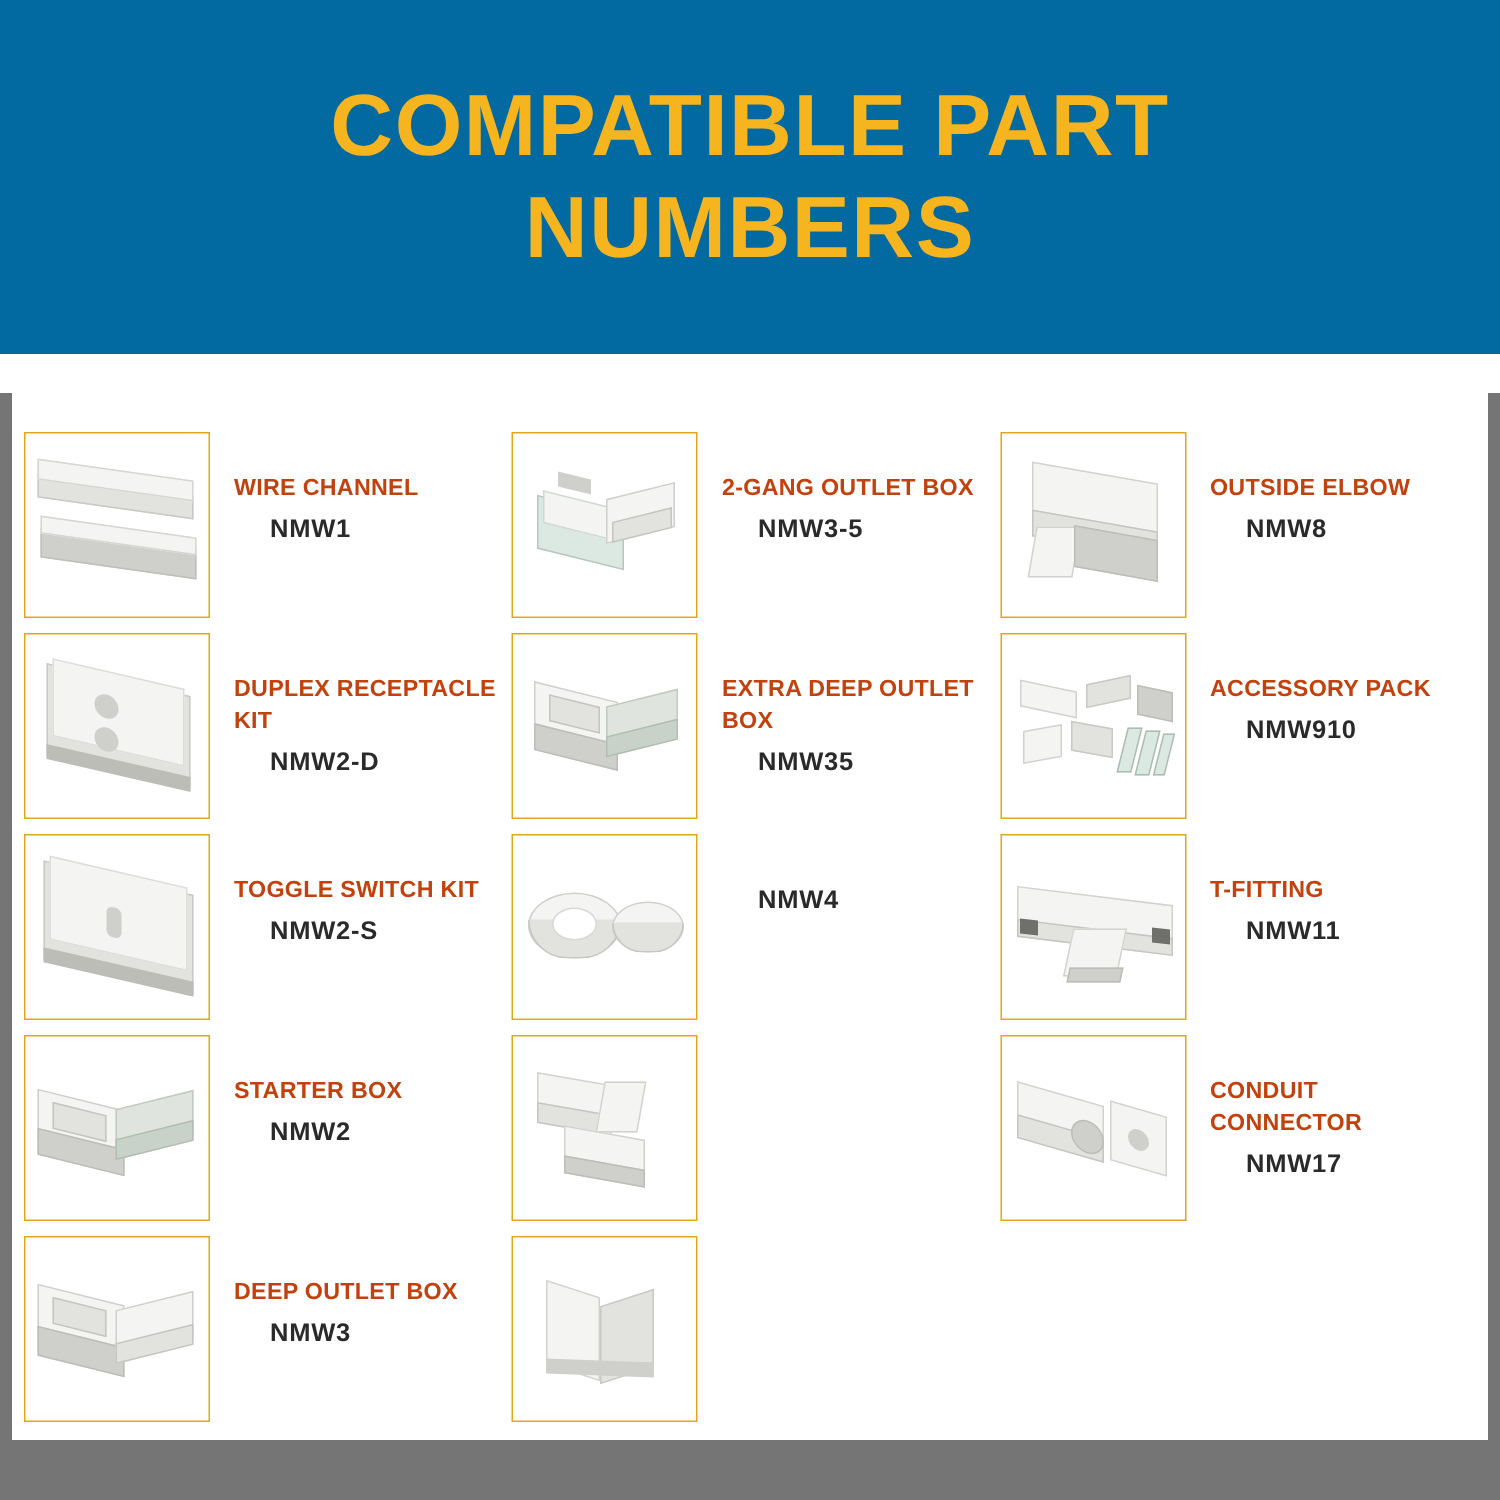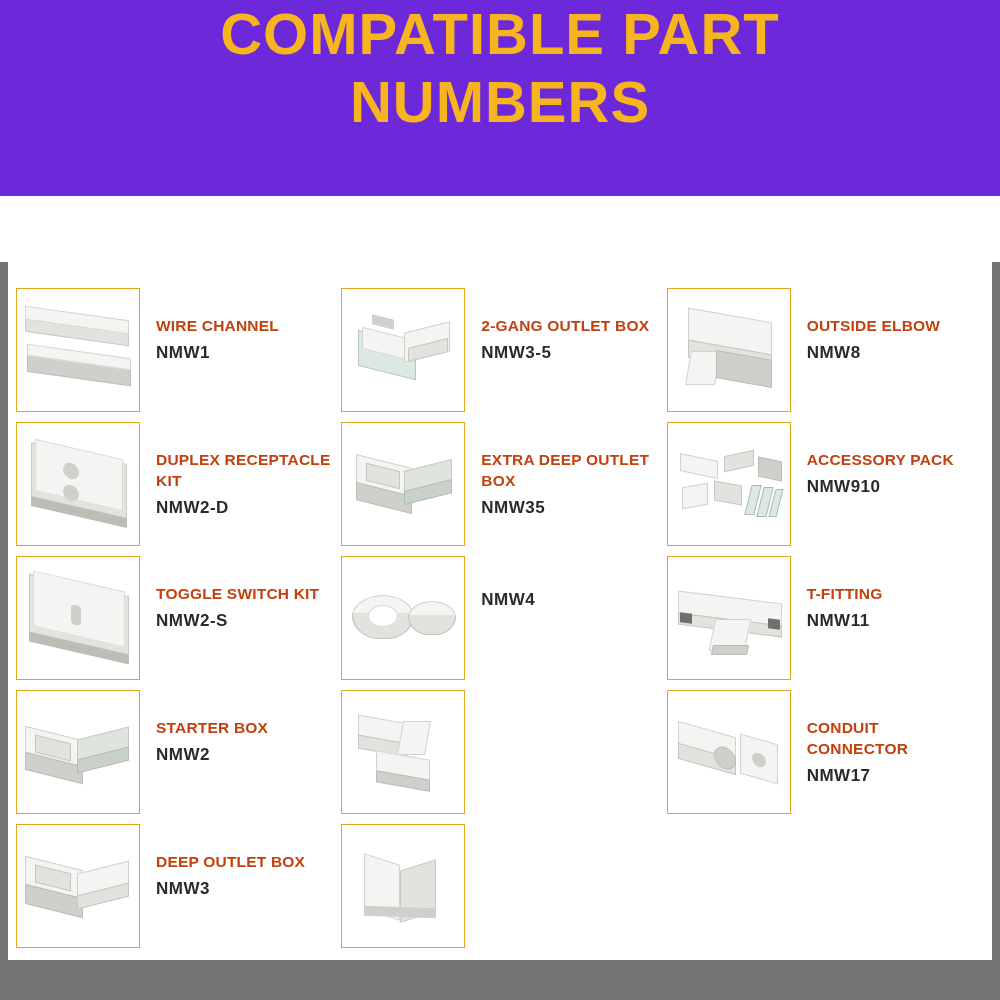--- a/index.html
+++ b/index.html
@@ -19,24 +19,25 @@
     height: 1000px;
     background: #ffffff;
     box-sizing: border-box;
   }
   
   #header {
     position: absolute;
     left: 0;
     top: 0;
     width: 1000px;
-    height: 196px;
-    background: #6d28d9;
+    height: 236px;
+    background: #0369a1;
     display: flex;
     align-items: center;
+    justify-content: center;
     flex-direction: column;
   }
   #header .title-line {
     color: #f6b41f;
     font-weight: bold;
     font-size: 58px;
     letter-spacing: 1px;
     line-height: 1.18;
     text-align: center;
     font-family: "Liberation Sans", sans-serif;
@@ -107,20 +108,21 @@
     text-transform: uppercase;
     font-family: "Liberation Sans", sans-serif;
   }
   .labels .part {
     font-size: 17px;
     font-weight: bold;
     color: #2a2a2a;
     letter-spacing: 0.5px;
     margin-top: 6px;
     font-family: "Liberation Sans", sans-serif;
+    margin-left: 24px;
   }
 
   
   .art { position: absolute; inset: 0; }
 
   .pc { position: absolute; box-sizing: border-box; }
 
   
   .w1 { background: #f4f4f2; }
   .w2 { background: #e2e2df; }

